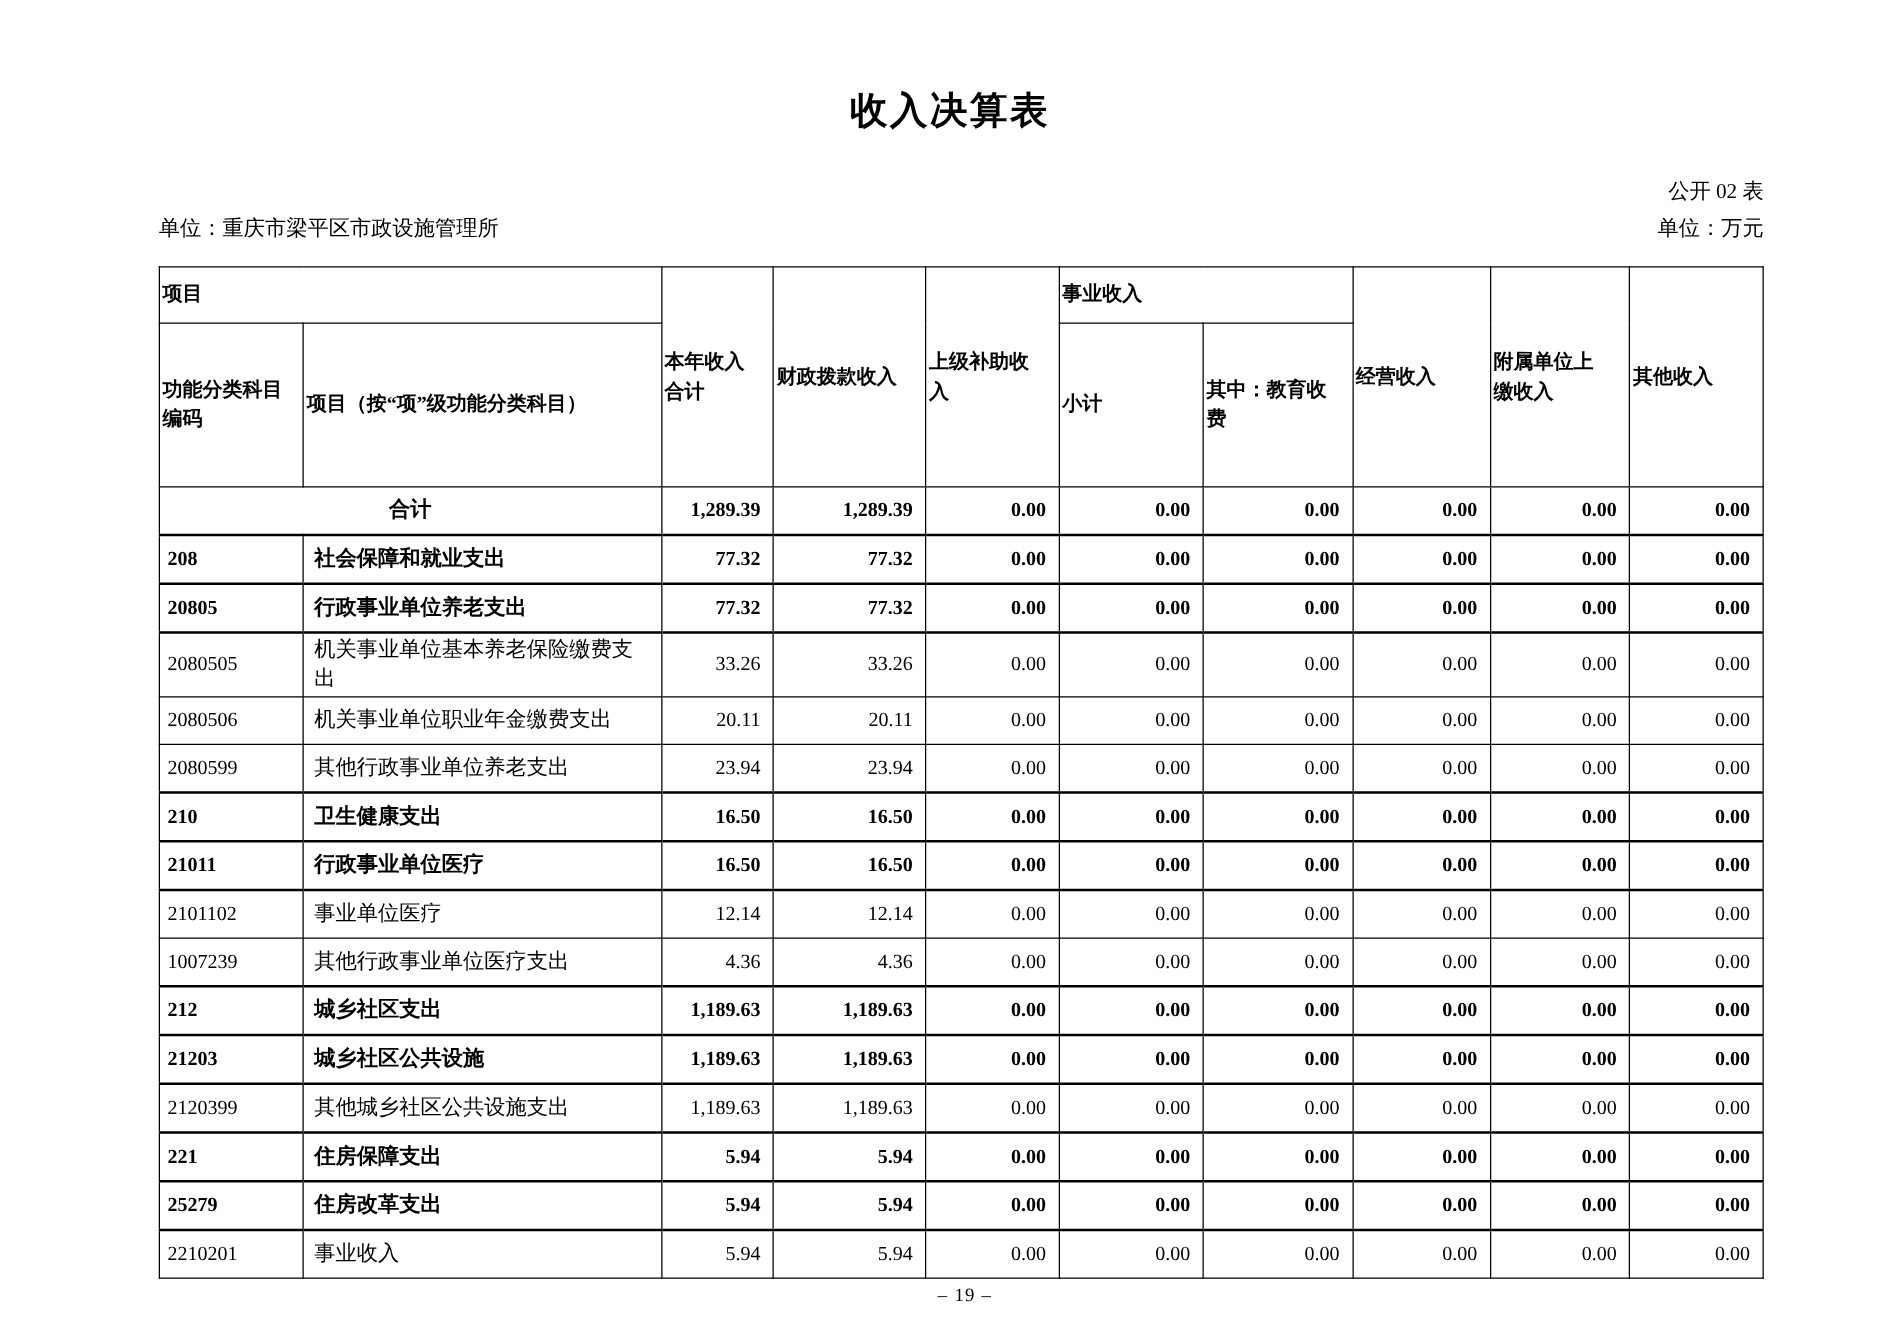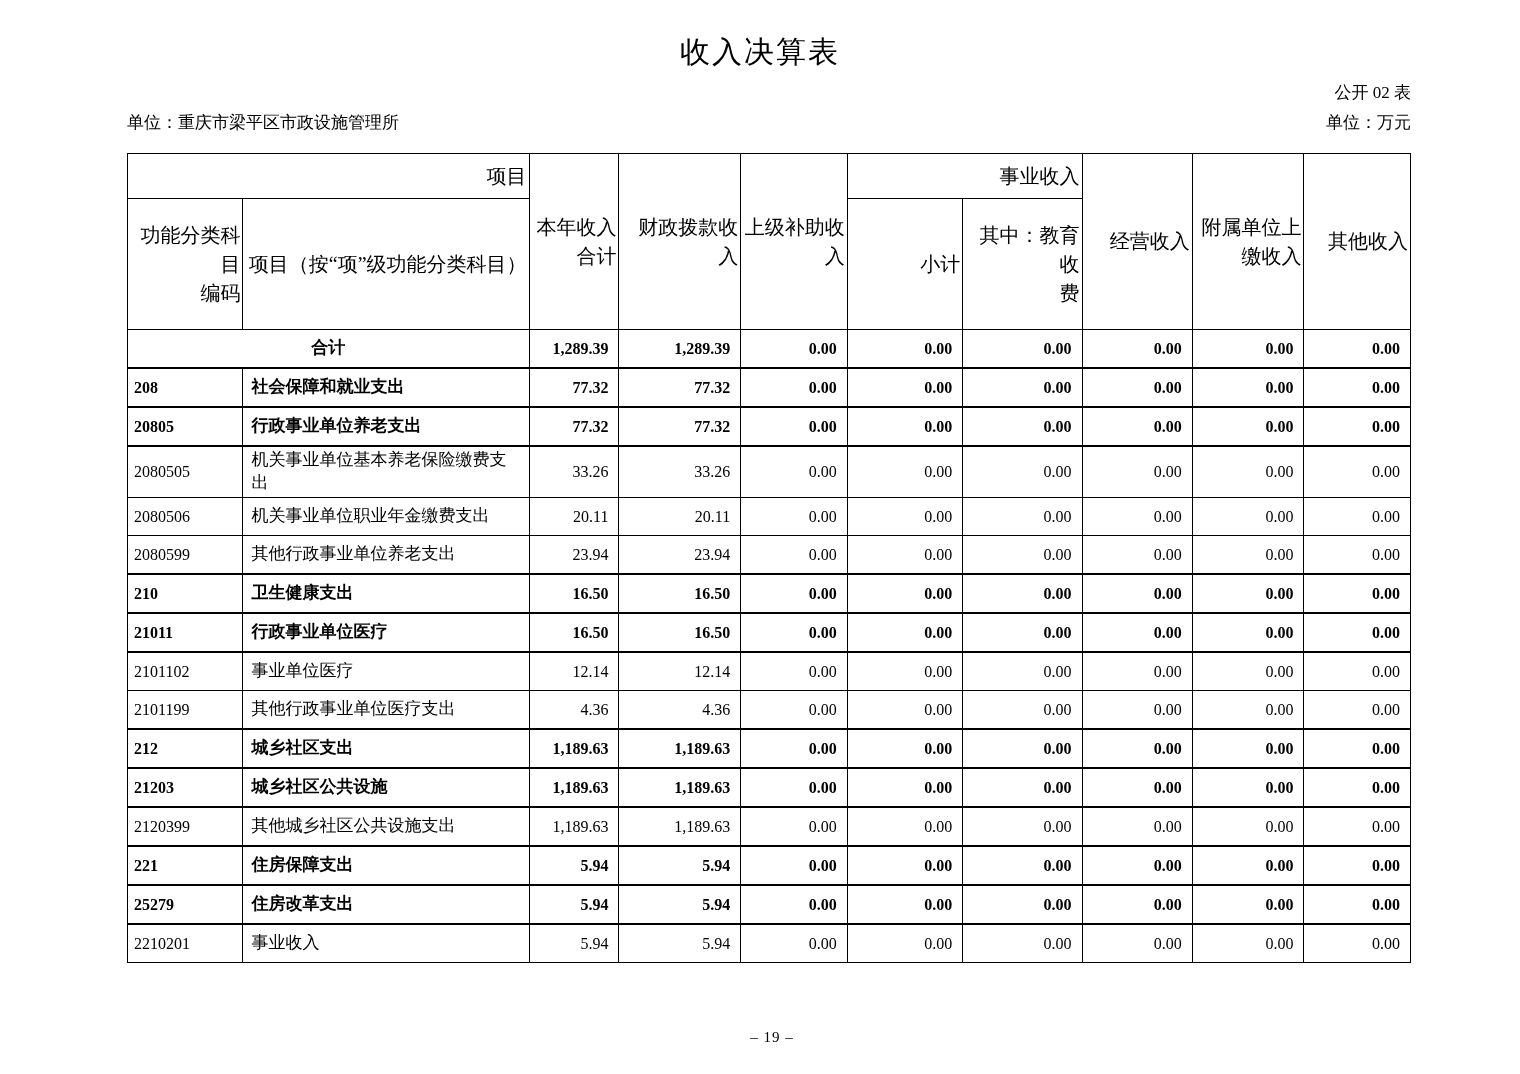--- a/index.html
+++ b/index.html
@@ -7,55 +7,55 @@
     width: 1520px;
     height: 1074px;
     background: #ffffff;
     color: #000000;
     font-family: "Liberation Serif", "DejaVu Serif", serif;
     position: relative;
     overflow: hidden;
   }
   .page-title {
     margin: 0;
-    padding-top: 32px;
+    padding-top: 68px;
     text-align: center;
     font-size: 30px;
-    font-weight: normal;
+    font-weight: bold;
     letter-spacing: 2px;
   }
   .content {
     margin-left: 127px;
     width: 1284px;
   }
   .table-no {
     text-align: right;
     font-size: 17px;
-    margin-top: 8px;
+    margin-top: 32px;
   }
   .meta-row {
     display: flex;
     justify-content: space-between;
     font-size: 17px;
     margin-top: 7px;
     margin-bottom: 19px;
   }
   table.fin {
     width: 100%;
     border-collapse: collapse;
     table-layout: fixed;
   }
   table.fin th, table.fin td {
     border: 1px solid #000;
     overflow: hidden;
   }
   thead th {
-    font-weight: normal;
-    font-size: 20px;
-    text-align: right;
+    font-weight: bold;
+    font-size: 16px;
+    text-align: left;
     vertical-align: middle;
     white-space: pre-line;
     padding: 2px;
     line-height: 1.45;
   }
   thead tr.h1 th { height: 40px; }
   thead tr.h2 th { height: 126px; }
   tbody td {
     height: 33px;
     font-size: 16px;
@@ -237,21 +237,21 @@
           <td class="num">12.14</td>
           <td class="num">12.14</td>
           <td class="num">0.00</td>
           <td class="num">0.00</td>
           <td class="num">0.00</td>
           <td class="num">0.00</td>
           <td class="num">0.00</td>
           <td class="num">0.00</td>
         </tr>
         <tr class="">
-          <td class="code">2101199</td>
+          <td class="code">1007239</td>
           <td class="name">其他行政事业单位医疗支出</td>
           <td class="num">4.36</td>
           <td class="num">4.36</td>
           <td class="num">0.00</td>
           <td class="num">0.00</td>
           <td class="num">0.00</td>
           <td class="num">0.00</td>
           <td class="num">0.00</td>
           <td class="num">0.00</td>
         </tr>

